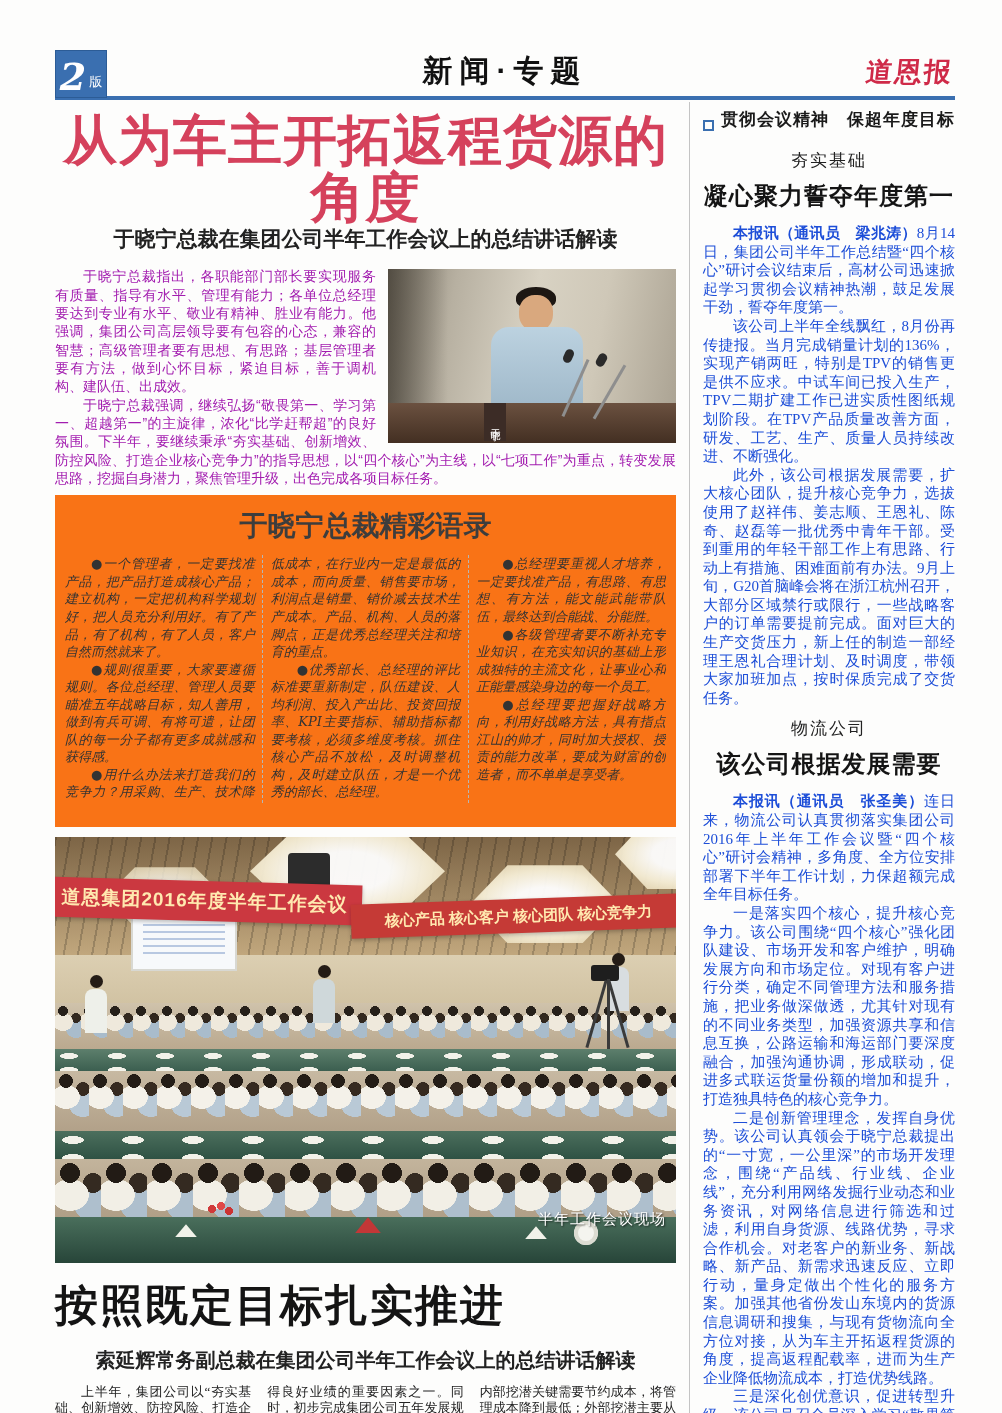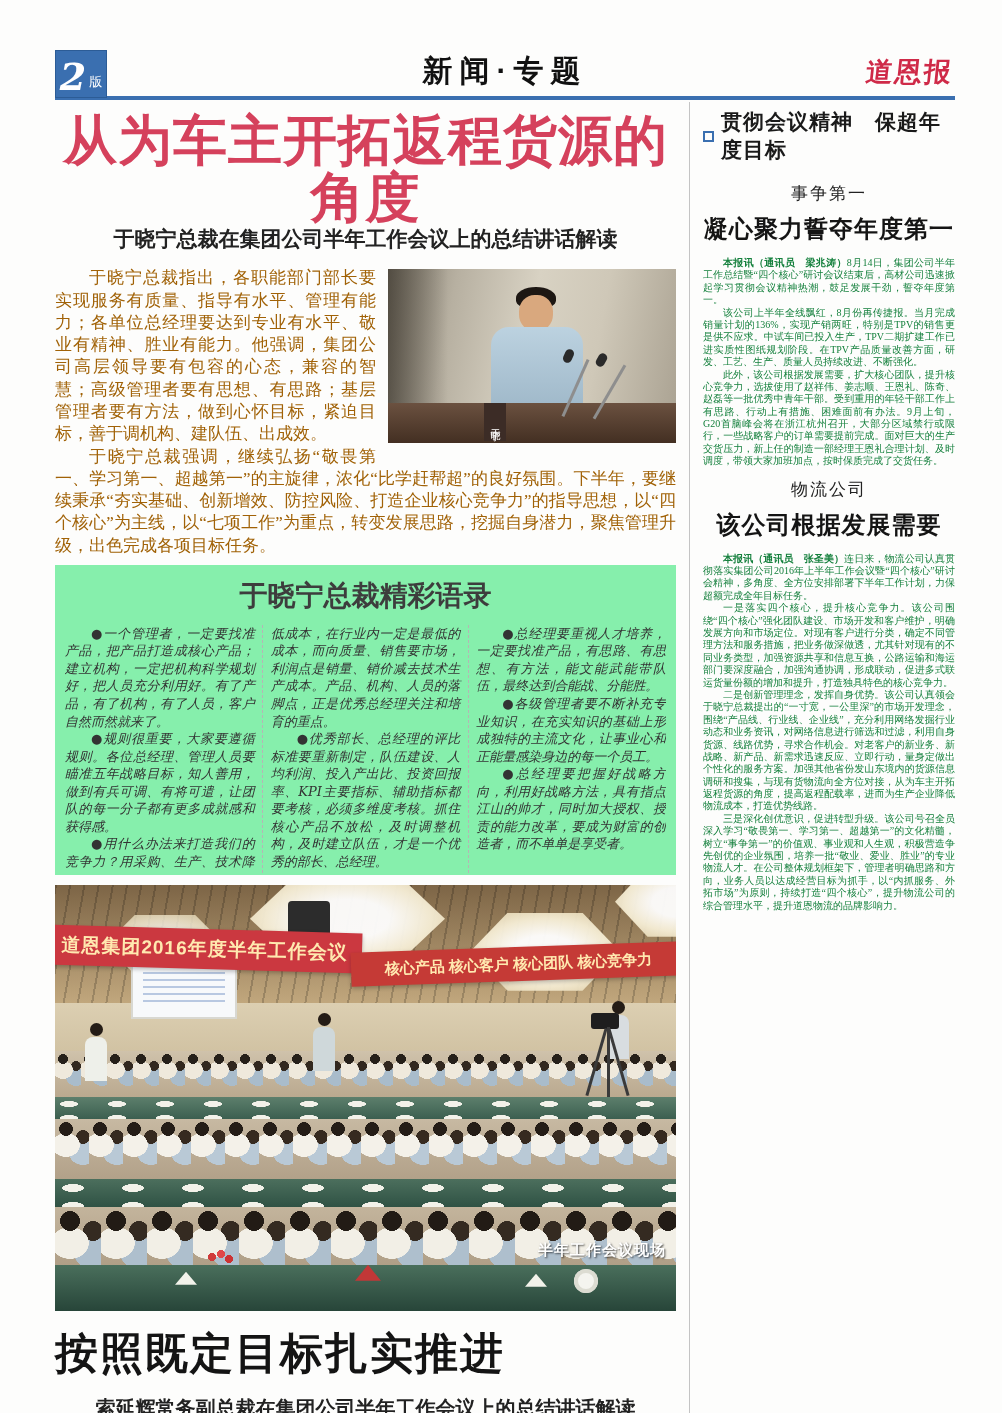--- a/index.html
+++ b/index.html
@@ -25,22 +25,22 @@
   .content { display:flex; margin-top:2px; }
   .main-col { width:634px; padding-right:13px; }
   .side-col { flex:1; border-left:1px solid #c4c4c4; padding-left:13px; padding-top:4px; }
 
   
   .headline-red { margin-top:10px; text-align:center; font-size:54px; font-weight:900;
                   color:#d5415c; letter-spacing:1px; line-height:1.05; }
   .deck { text-align:center; font-size:21px; font-weight:700; color:#222; margin:0 0 14px; }
   .deck2 { text-align:center; font-size:20px; font-weight:700; color:#222; margin:12px 0 10px; }
   .lead-body { overflow:hidden; }
-  .lead-body p { font-family:Liberation Serif, serif; font-size:17px; line-height:1.31;
-                 text-align:justify; text-indent:2em; color:#a16207; }
+  .lead-body p { font-family:Liberation Sans, sans-serif; font-size:14px; line-height:1.31;
+                 text-align:justify; text-indent:2em; color:#a21caf; }
 
   
   .speaker-photo { float:right; width:288px; height:174px; margin:2px 0 4px 12px; position:relative;
                    overflow:hidden; background:linear-gradient(100deg,#857e70 0%,#b7b0a1 22%,#d8d2c3 48%,#cfc8b8 70%,#a9a191 100%); }
   .sp-shade { position:absolute; left:0; top:0; width:60px; height:100%;
               background:linear-gradient(90deg, rgba(40,35,28,.55), transparent); }
   .sp-hair { position:absolute; left:128px; top:18px; width:40px; height:22px; border-radius:50% 50% 40% 40%; background:#1d1713; }
   .sp-face { position:absolute; left:131px; top:26px; width:34px; height:36px; border-radius:46%; background:#d9a87e; }
   .sp-body { position:absolute; left:103px; top:58px; width:92px; height:82px;
              border-radius:18px 18px 0 0; background:linear-gradient(#bcd2e0,#9fb8c9); }
@@ -52,21 +52,21 @@
   .sp-mic1 { left:186px; top:88px; transform:rotate(24deg); }
   .sp-mic2 { left:220px; top:92px; transform:rotate(30deg); }
   .sp-michead1, .sp-michead2 { position:absolute; width:9px; height:14px; border-radius:5px; background:#2a2a2a; }
   .sp-michead1 { left:176px; top:80px; transform:rotate(24deg); }
   .sp-michead2 { left:209px; top:84px; transform:rotate(30deg); }
   .sp-plate { position:absolute; left:96px; bottom:2px; height:38px; width:22px; background:#3c2c26;
               color:#fff; writing-mode:vertical-rl; font-size:10px; letter-spacing:1px;
               display:flex; align-items:center; justify-content:center; }
 
   
-  .quote-box { background:#86efac; margin-top:8px; padding:12px 10px 2px; }
+  .quote-box { background:#f97316; margin-top:8px; padding:12px 10px 24px; }
   .quote-box h3 { text-align:center; font-size:28px; font-weight:800; color:#3d3d3d; margin-bottom:10px; }
   .quote-cols { column-count:3; column-gap:16px; column-rule:1px dashed #b5b5b5; height:248px; overflow:hidden; }
   .quote-cols p { font-family:"DejaVu Serif", serif; font-style:italic; font-size:13px;
                   line-height:1.35; text-align:justify; text-indent:2em; color:#333; }
 
   
   .conf-photo { position:relative; width:100%; height:426px; margin-top:10px; overflow:hidden;
                 background:#cdbb98; box-shadow:inset 0 0 40px rgba(90,60,20,.25); }
   .ceiling { position:absolute; top:0; left:0; right:0; height:120px;
              background:linear-gradient(#7d6546,#c2a87e),
@@ -142,39 +142,39 @@
   .person .head { width:13px; height:13px; border-radius:50%; background:#241c16; margin:0 auto; }
   .person .torso { width:22px; height:44px; border-radius:8px 8px 0 0; margin-top:1px; }
   .person1 { left:30px; top:138px; } .person1 .torso { background:#eef0ea; }
   .person2 { left:258px; top:128px; } .person2 .torso { background:#cfd8da; }
   .cameraman { left:552px; top:116px; } .cameraman .torso { background:#d8dde0; }
   .camera { position:absolute; left:536px; top:128px; width:28px; height:16px; background:#1e1e1e; border-radius:3px; }
   .tripod-leg { position:absolute; width:3px; height:70px; background:#3a3a3a; top:142px; }
   .leg1 { left:540px; transform:rotate(16deg); }
   .leg2 { left:552px; }
   .leg3 { left:562px; transform:rotate(-16deg); }
-  .conf-caption { position:absolute; right:10px; bottom:51px; color:#fff; font-size:15px;
-                  font-weight:700; text-shadow:1px 1px 2px rgba(0,0,0,.7); letter-spacing:1px; }
+  .conf-caption { position:absolute; right:10px; bottom:34px; color:#fff; font-size:15px;
+                  font-weight:400; text-shadow:1px 1px 2px rgba(0,0,0,.7); letter-spacing:1px; }
 
   
   .headline-black { margin-top:14px; font-size:43px; font-weight:900;
                     color:#141414; letter-spacing:2px; }
   .three-col { column-count:3; column-gap:16px; height:196px; overflow:hidden; margin-top:4px; }
   .three-col p { font-family:"Liberation Serif", serif; font-size:13px; line-height:1.2;
                  text-align:justify; text-indent:2em; color:#222; }
 
   
-  .side-header { display:flex; align-items:center; gap:7px; font-size:21px; font-weight:800;
+  .side-header { display:flex; align-items:flex-end; gap:7px; font-size:17px; font-weight:800;
                  color:#1a1a1a; padding:2px 0 8px; letter-spacing:1px; }
   .blue-square { width:11px; height:11px; border:2px solid #3a6fb0; flex:0 0 auto; }
   .kicker { text-align:center; font-size:17px; color:#222; margin:10px 0 8px; letter-spacing:2px; }
   .side-headline { text-align:center; font-size:24px; font-weight:900; color:#141414;
                    letter-spacing:1px; margin-bottom:12px; }
-  .side-body p { font-family:"Liberation Serif", serif; font-size:10px; line-height:1.24;
-                 text-align:justify; text-indent:2em; color:#15803d; }
+  .side-body p { font-family:"Liberation Serif", serif; font-size:15px; line-height:1.24;
+                 text-align:justify; text-indent:2em; color:#1d4ed8; }
   .side-body b { font-weight:800; font-family:"Liberation Sans", sans-serif; }
 </style>
 </head>
 <body>
 
 <div class="page">
 
   <header class="masthead-row">
     <div class="page-num-box">
       <span class="num">2</span>
@@ -277,21 +277,21 @@
     </div>
 
     <aside class="side-col">
 
       <div class="side-header">
         <span class="blue-square"></span>
         <span>贯彻会议精神　保超年度目标</span>
       </div>
 
       <div class="side-article">
-        <div class="kicker">事争第一</div>
+        <div class="kicker">夯实基础</div>
         <h3 class="side-headline">凝心聚力誓夺年度第一</h3>
         <div class="side-body">
           <p><b>本报讯（通讯员　梁兆涛）</b><span>8月14日，集团公司半年工作总结暨“四个核心”研讨会议结束后，高材公司迅速掀起学习贯彻会议精神热潮，鼓足发展干劲，誓夺年度第一。</span></p>
           <p>该公司上半年全线飘红，8月份再传捷报。当月完成销量计划的136%，实现产销两旺，特别是TPV的销售更是供不应求。中试车间已投入生产，TPV二期扩建工作已进实质性图纸规划阶段。在TPV产品质量改善方面，研发、工艺、生产、质量人员持续改进、不断强化。</p>
           <p>此外，该公司根据发展需要，扩大核心团队，提升核心竞争力，选拔使用了赵祥伟、姜志顺、王恩礼、陈奇、赵磊等一批优秀中青年干部。受到重用的年轻干部工作上有思路、行动上有措施、困难面前有办法。9月上旬，G20首脑峰会将在浙江杭州召开，大部分区域禁行或限行，一些战略客户的订单需要提前完成。面对巨大的生产交货压力，新上任的制造一部经理王恩礼合理计划、及时调度，带领大家加班加点，按时保质完成了交货任务。</p>
         </div>
       </div>
 
       <div class="side-article">
         <div class="kicker">物流公司</div>

